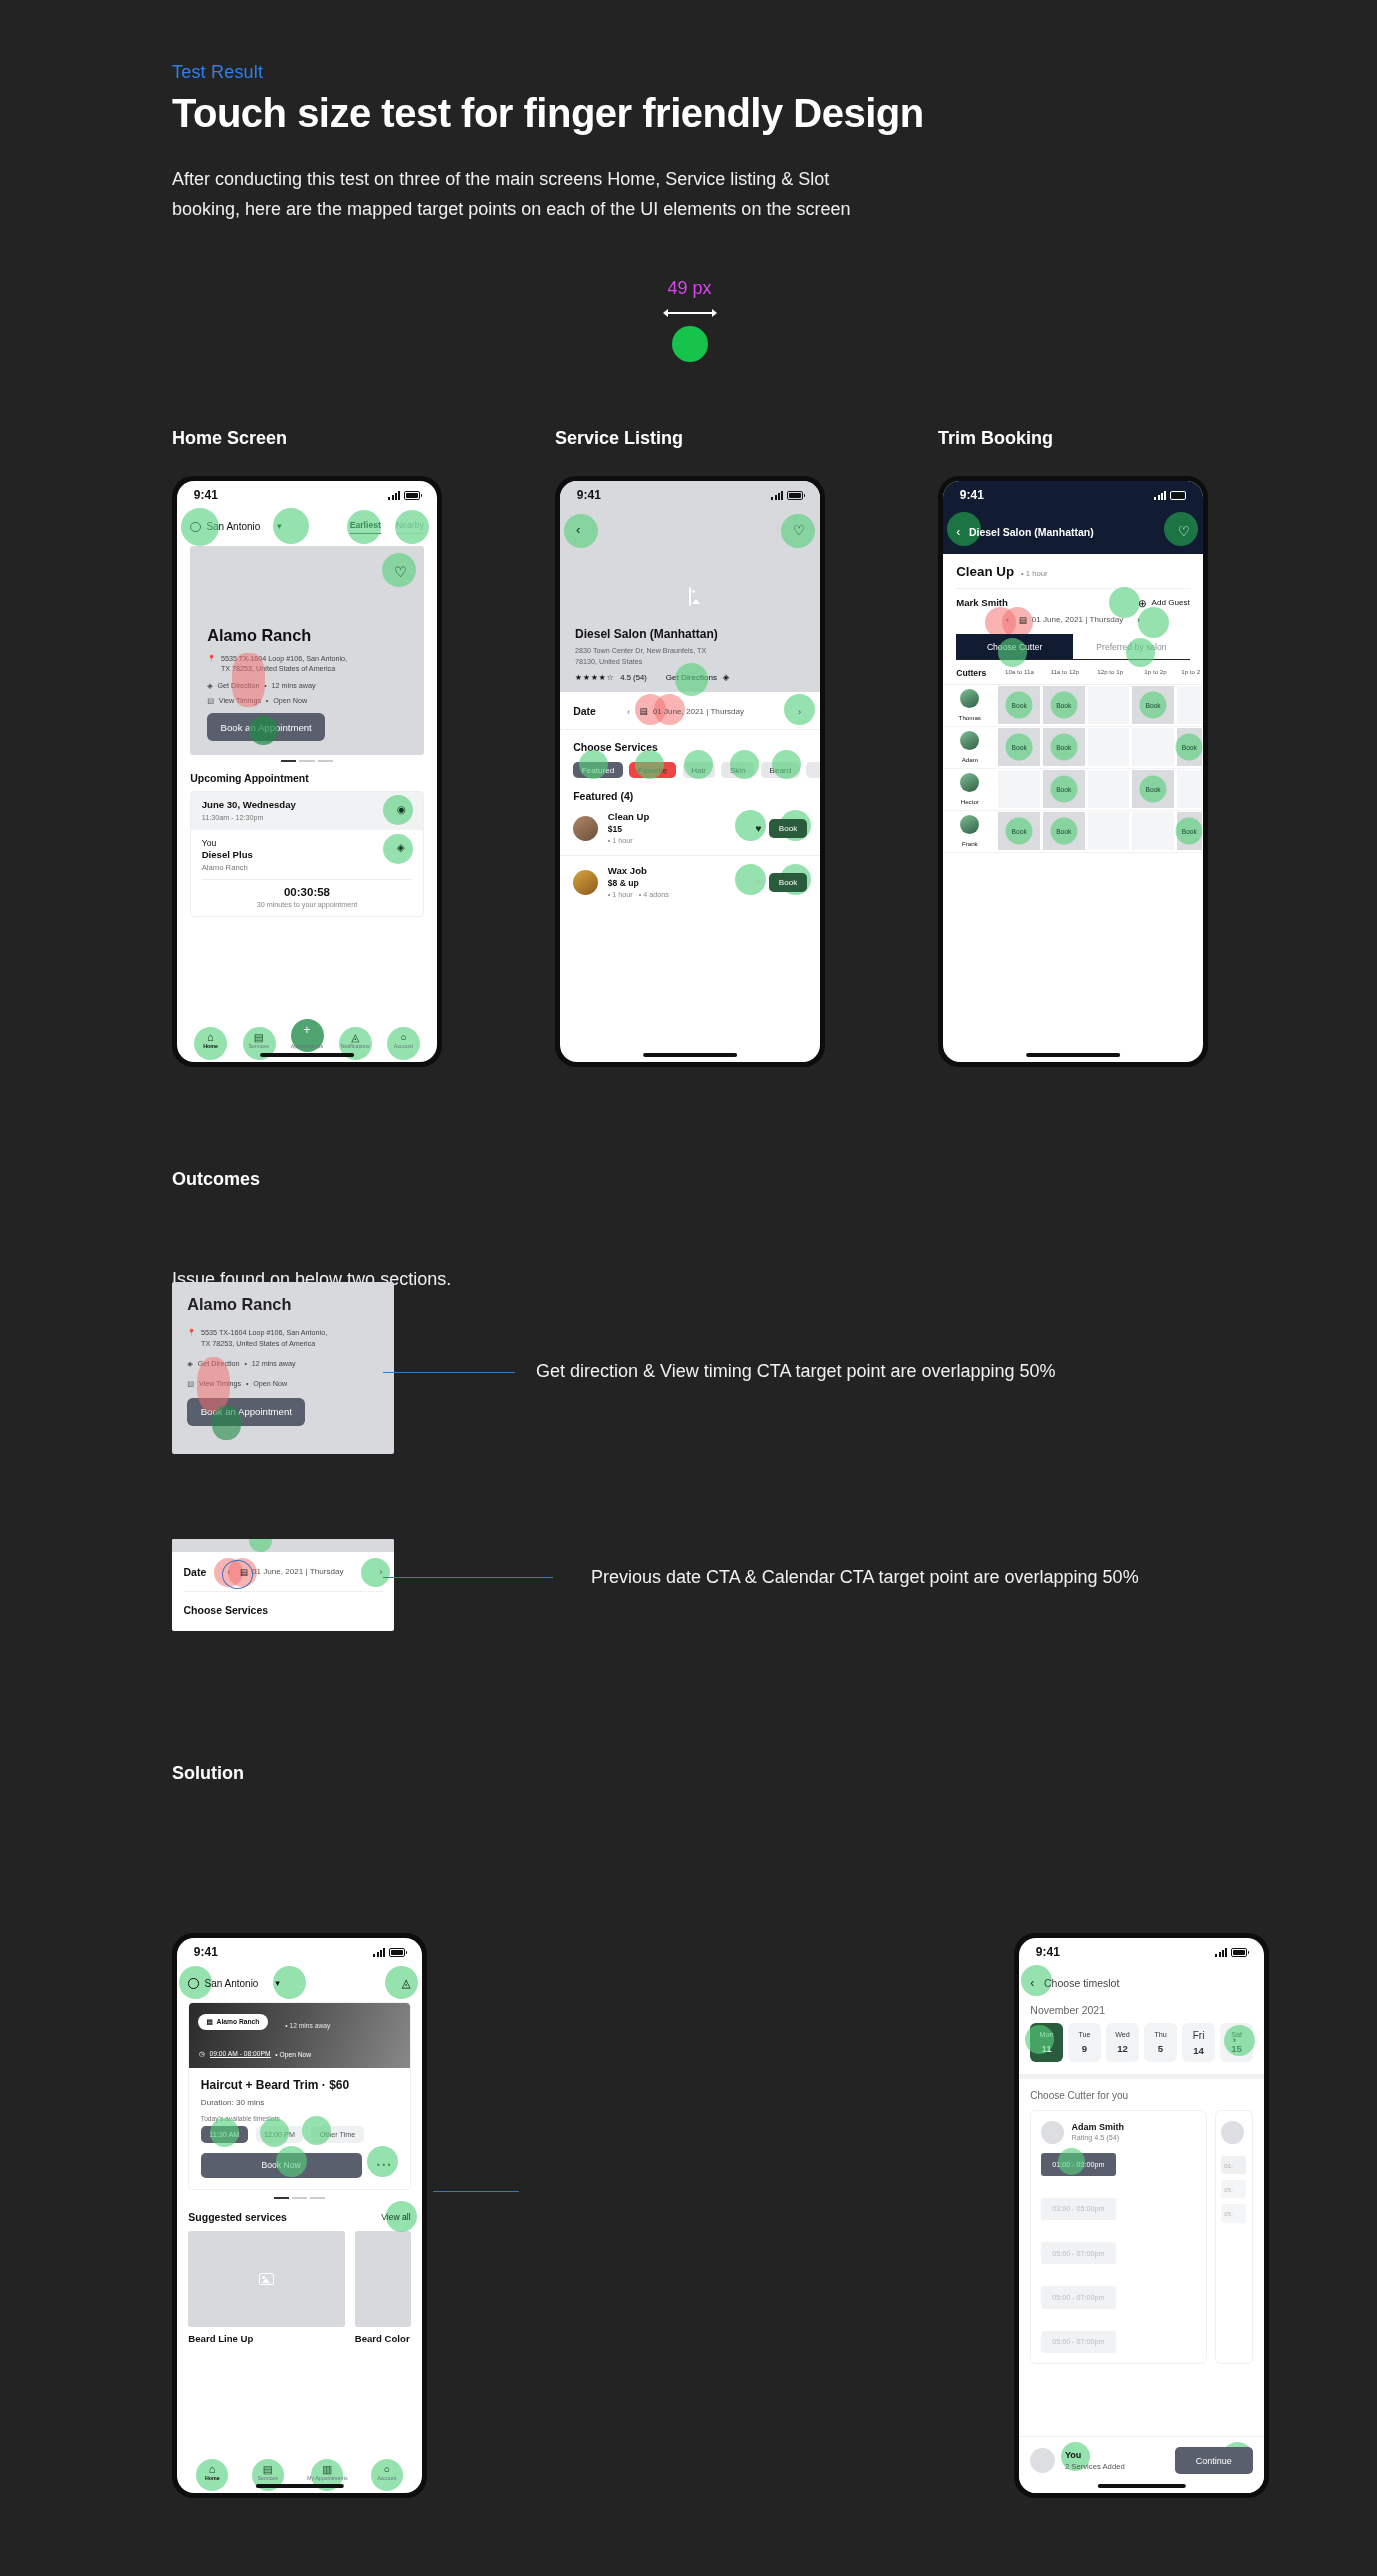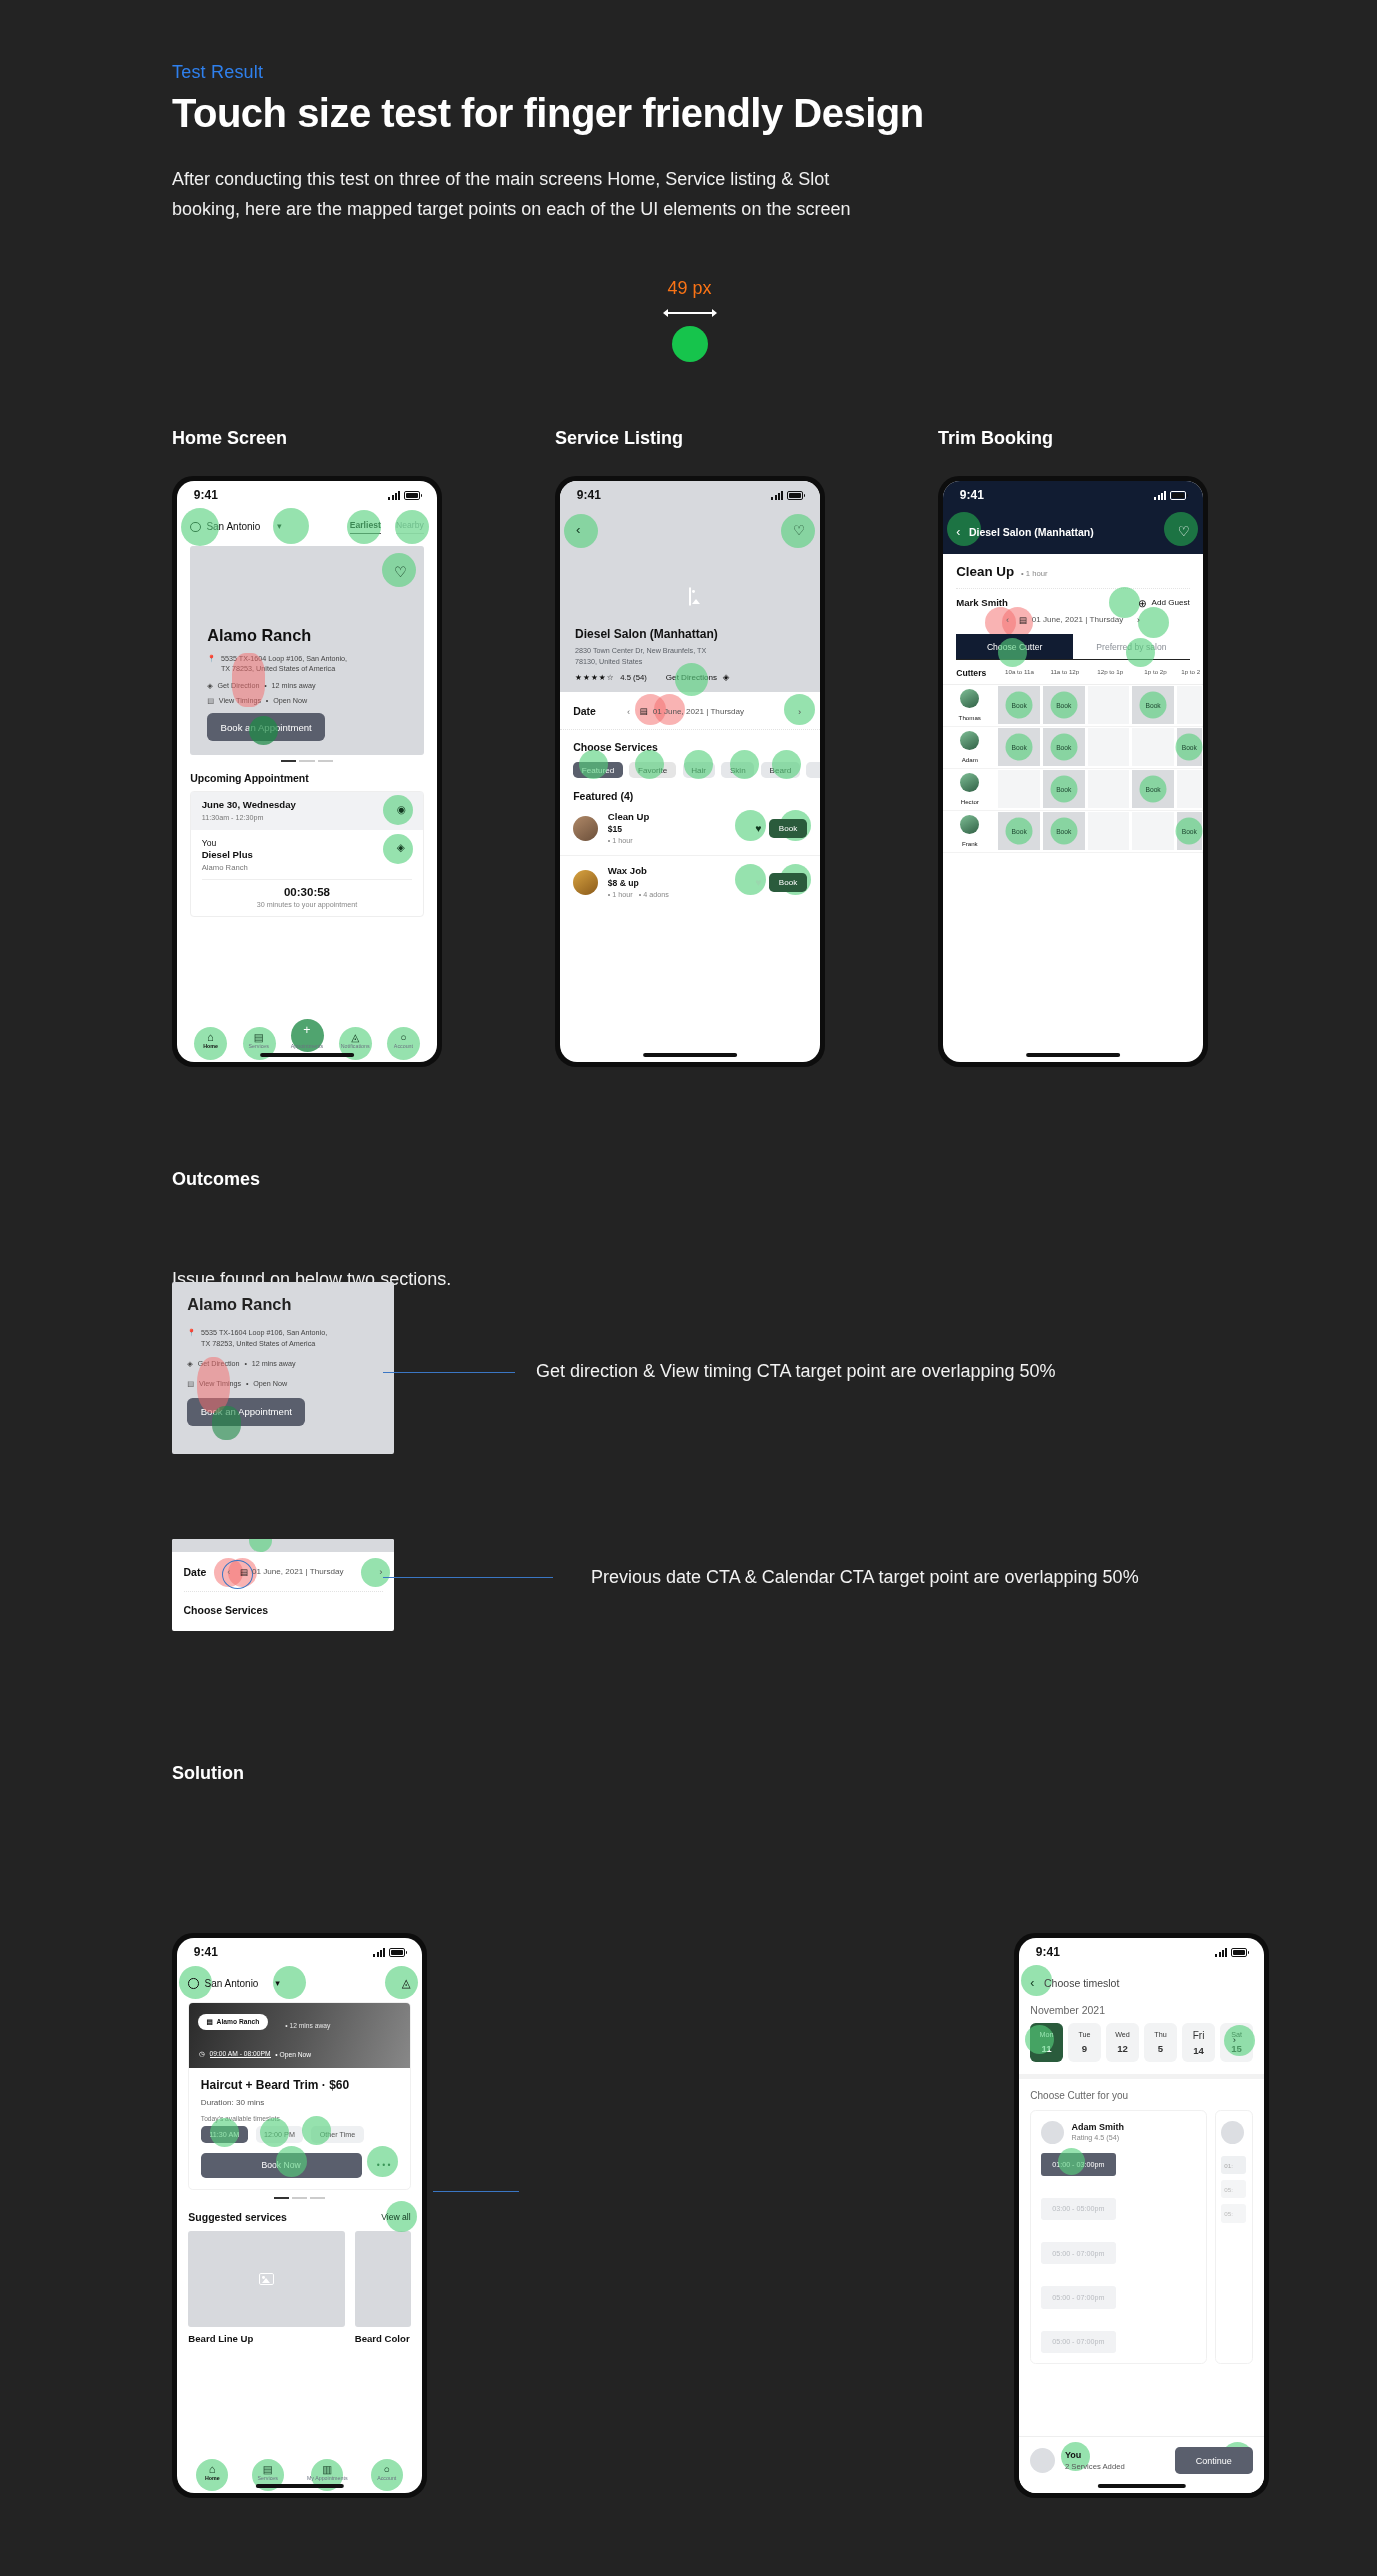--- a/index.html
+++ b/index.html
@@ -11,21 +11,21 @@
   }
   .page { position:relative; width:1378px; height:2576px; }
 
   
   .eyebrow { position:absolute; left:172px; top:62px; color:#2f80ed; font-size:18px; letter-spacing:0.2px; }
   .h1 { position:absolute; left:172px; top:91px; font-size:40px; font-weight:bold; letter-spacing:-0.5px; }
   .intro { position:absolute; left:172px; top:165px; width:689px; font-size:18px; line-height:1.65; color:#f0f0f0; }
 
   
   .marker { position:absolute; left:632px; top:278px; width:115px; text-align:center; }
-  .marker .lbl { font-size:18px; color:#f97316; }
+  .marker .lbl { font-size:18px; color:#d946ef; }
   .marker .arrow { position:relative; margin:9.6px auto 0; width:54px; height:9.6px; }
   .marker .arrow .bar { position:absolute; left:3.8px; right:3.8px; top:3.8px; height:1.4px; background:#fff; }
   .marker .arrow .ah { position:absolute; top:0; width:0;height:0; border-top:4.8px solid transparent; border-bottom:4.8px solid transparent; }
   .marker .arrow .ah.l { left:0; border-right:5.7px solid #fff; }
   .marker .arrow .ah.r { right:0; border-left:5.7px solid #fff; }
   .marker .dot { margin:7.7px auto 0; width:36px; height:36px; border-radius:50%; background:#16c44c; }
 
   
   .col-label { position:absolute; font-size:18px; font-weight:bold; top:428px; }
 
@@ -250,21 +250,21 @@
         <span style="position:relative;margin-left:31px;font-size:9.6px;color:#777;">‹</span>
         <span style="position:relative;margin-left:9.6px;font-size:8.6px;">▤</span>
         <span style="position:relative;margin-left:4.8px;font-size:8.1px;color:#555;">01 June, 2021 | Thursday</span>
         <span class="blob" style="right:5.7px;top:1.9px;width:31px;height:31px;"></span>
         <span style="position:relative;margin-left:auto;margin-right:5.7px;font-size:9.6px;color:#555;">›</span>
       </div>
 
       <div style="padding:11.5px 13.4px 0;font-size:10.5px;font-weight:bold;">Choose Services</div>
       <div style="position:relative;display:flex;gap:6.7px;padding:8.6px 13.4px 0;align-items:center;">
         <span class="pill" style="background:#5a5f6d;color:#fff;position:relative;">Featured</span>
-        <span class="pill" style="background:#e5e5e5;color:#333;position:relative;text-align:center;">Favorite</span>
+        <span class="pill" style="background:#ef4444;color:#333;position:relative;text-align:center;">Favorite</span>
         <span class="pill" style="background:#e5e7ea;color:#333;position:relative;">Hair</span>
         <span class="pill" style="background:#e5e7ea;color:#333;position:relative;">Skin</span>
         <span class="pill" style="background:#e5e7ea;color:#333;position:relative;">Beard</span>
         <span class="pill" style="background:#e5e7ea;width:13.4px;position:relative;">&nbsp;</span>
         <span class="blob" style="left:19px;top:-2.9px;width:29px;height:29px;"></span>
         <span class="blob" style="left:75px;top:-2.9px;width:29px;height:29px;"></span>
         <span class="blob" style="left:124px;top:-2.9px;width:29px;height:29px;"></span>
         <span class="blob" style="left:170px;top:-2.9px;width:29px;height:29px;"></span>
         <span class="blob" style="left:212px;top:-2.9px;width:29px;height:29px;"></span>
       </div>

